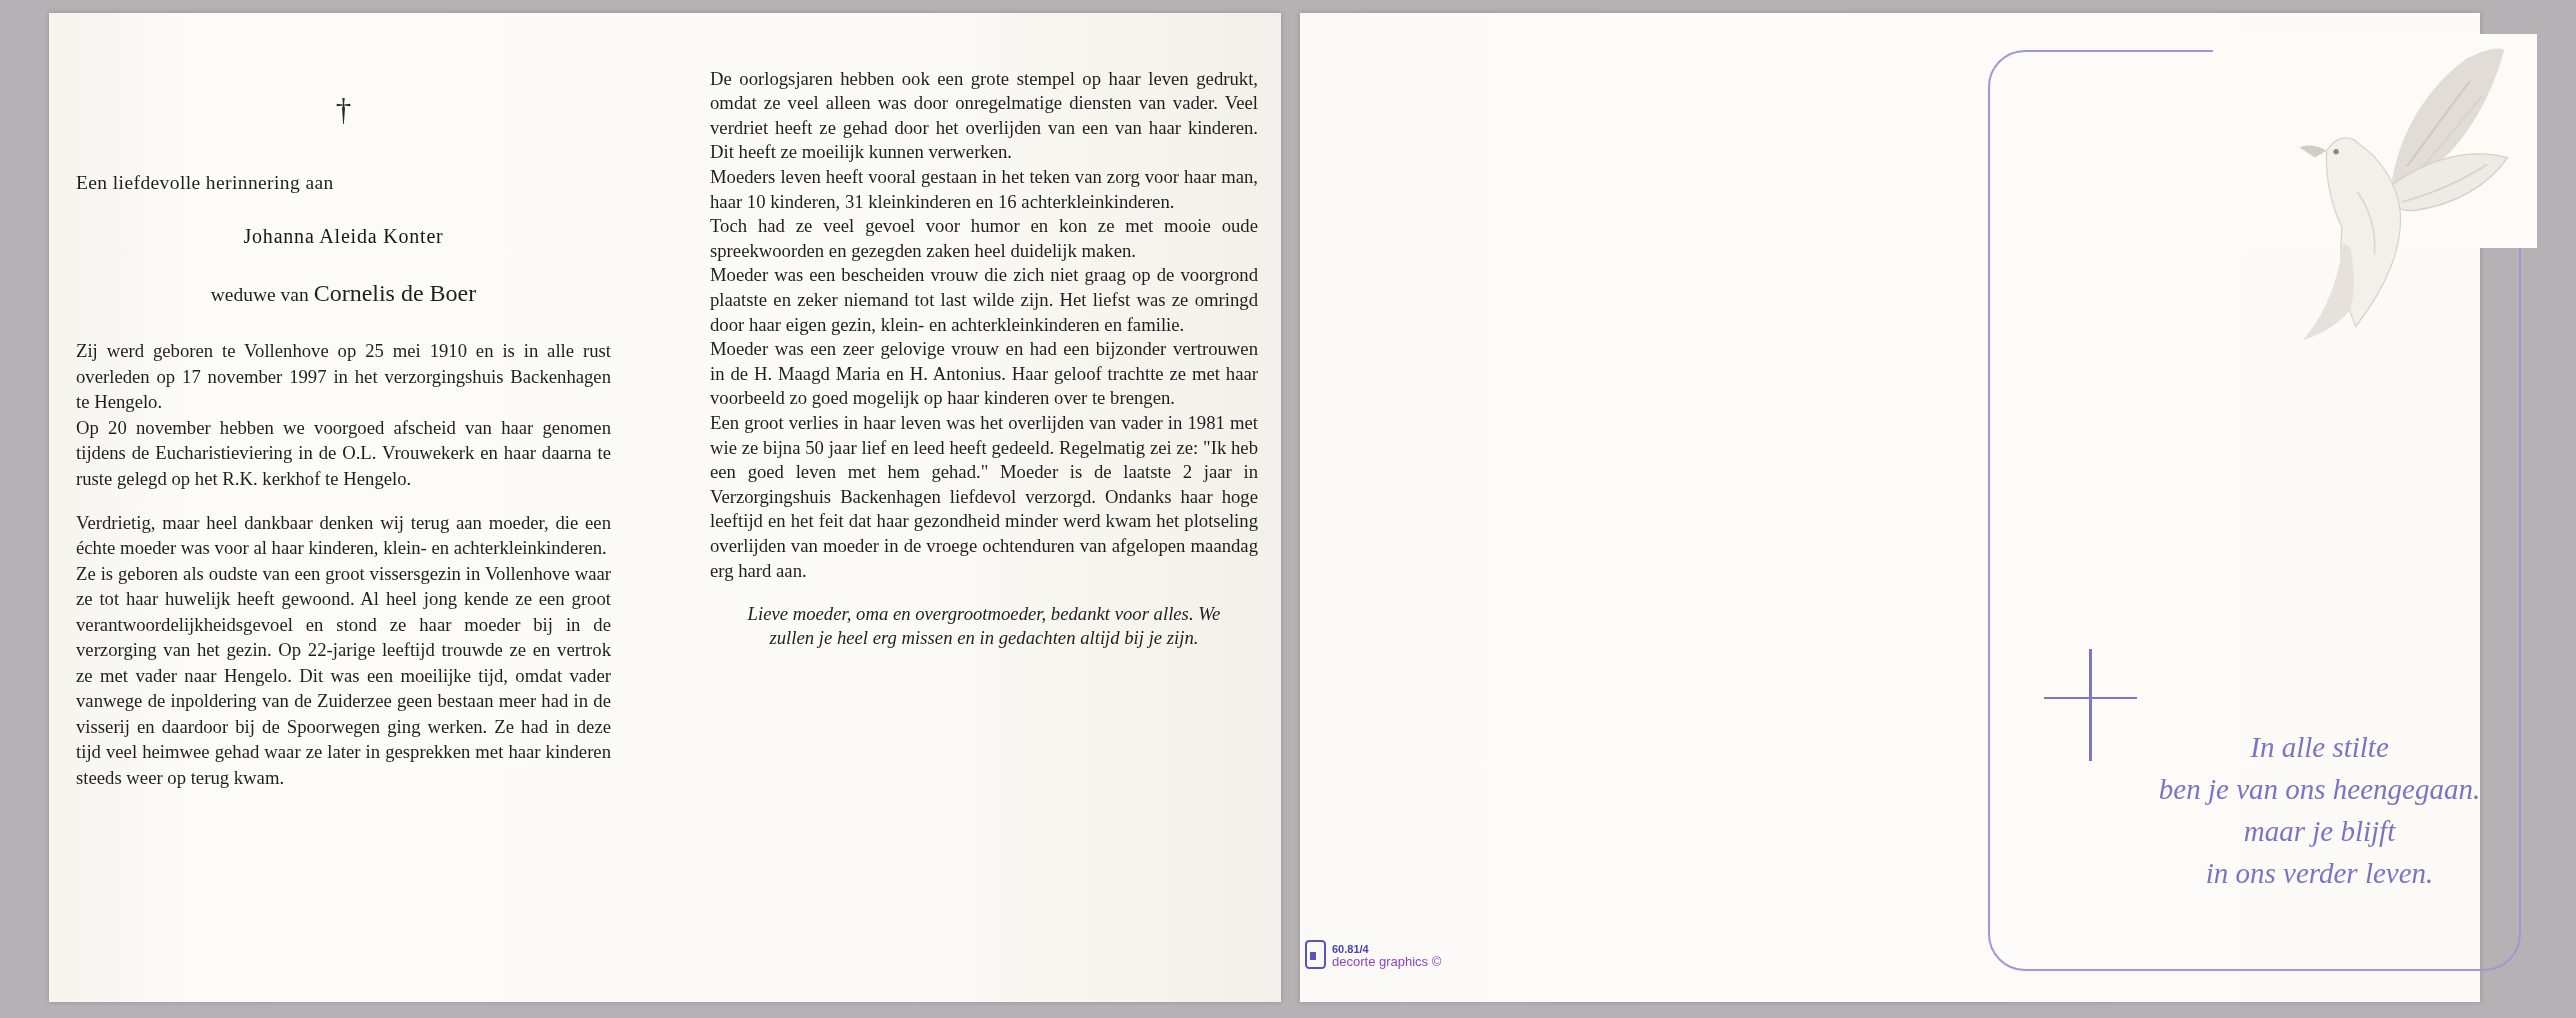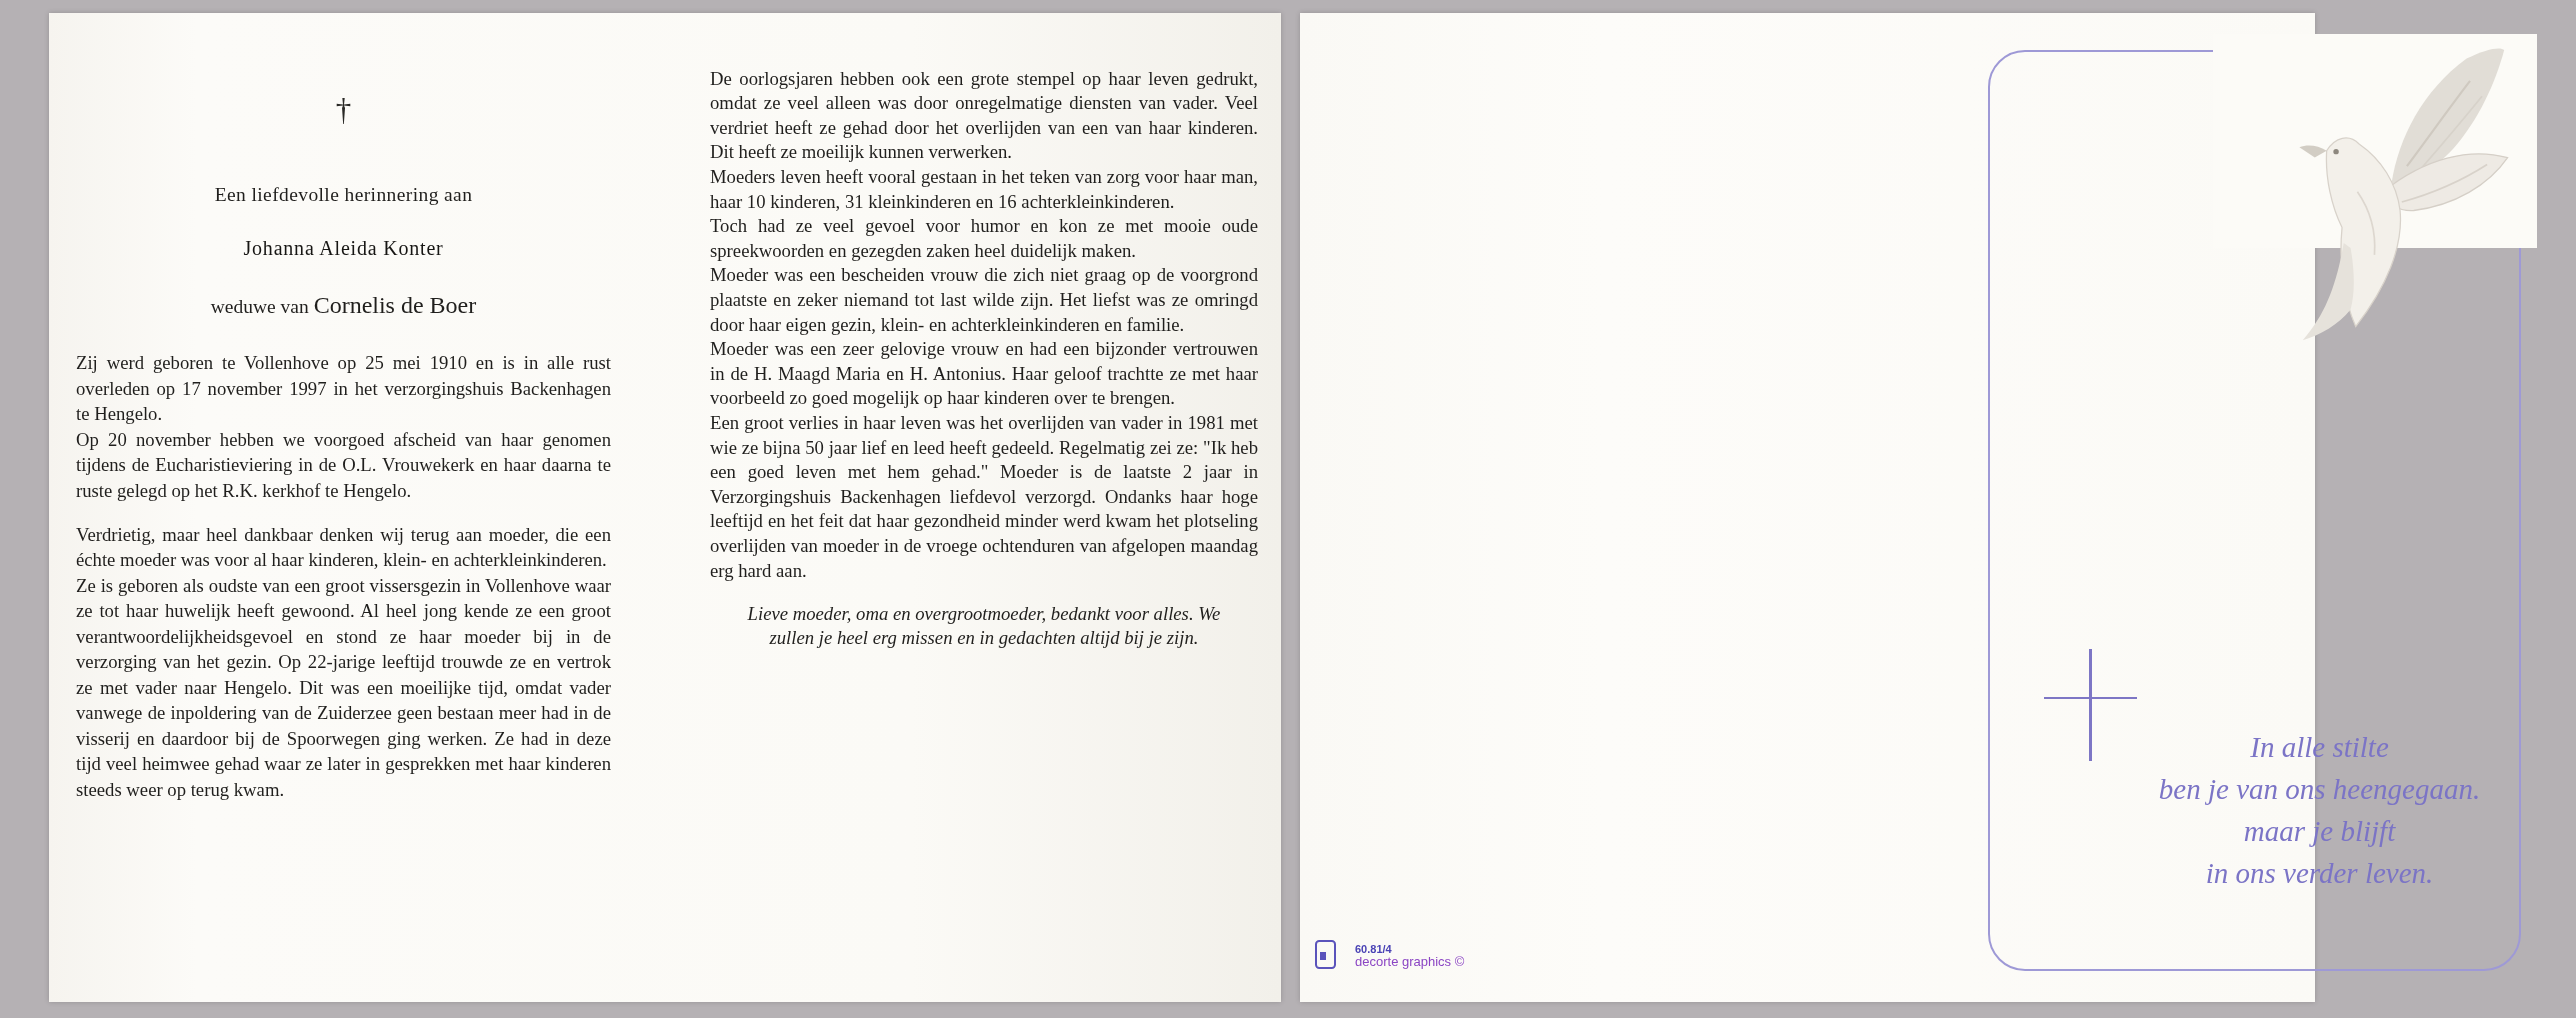--- a/index.html
+++ b/index.html
@@ -10,28 +10,28 @@
     overflow:hidden;
     font-family:"Liberation Serif", serif;
   }
   .card{
     position:absolute;
     top:12.7px;height:989px;
     background:linear-gradient(90deg,#f6f4ef 0%,#fcfbf8 12%,#fbfaf6 70%,#f2f0ea 100%);
     box-shadow:0 0 5.1px rgba(0,0,0,0.18);
   }
   #left-card{left:49px;width:1232px;}
-  #right-card{left:1300px;width:1015px;background:linear-gradient(90deg,#faf9f5 0%,#fdfcf9 30%,#fbfaf6 100%);}
+  #right-card{left:1300px;width:1180px;background:linear-gradient(90deg,#faf9f5 0%,#fdfcf9 30%,#fbfaf6 100%);}
 
   
   .col{position:absolute;color:#201f1d;font-size:18.7px;line-height:25.5px;}
   #col1{left:27px;top:78px;width:535px;}
   #col2{left:661px;top:54px;width:548px;line-height:24.6px;}
   .dagger{text-align:center;font-size:31px;line-height:37px;color:#2a2926;}
-  .intro{text-align:center;font-size:19.5px;margin-top:54px;letter-spacing:0.4px;}
+  .intro{font-size:19.5px;margin-top:42px;letter-spacing:0.4px;}
   .name-line{text-align:center;font-size:20px;margin-top:29px;letter-spacing:0.8px;color:#171614;}
   .widow-line{text-align:center;font-size:19.5px;margin-top:31px;}
   .widow-line .widow-name{font-size:24px;margin-top:32px;}
   .p{margin:0;text-align:justify;}
   .p.first{margin-top:31px;}
   .p.gap{margin-top:18.7px;}
   .closing{margin-top:18.7px;text-align:center;font-style:italic;padding:0 15.3px;}
   .closing-final{margin-top:20.4px;text-align:center;font-style:italic;}
 
   
@@ -46,22 +46,22 @@
   .dove{position:absolute;left:955px;top:25.5px;width:256px;height:316px;}
   .memorial-cross{position:absolute;}
   .mc-v{position:absolute;left:789px;top:636px;width:2.5px;height:112px;background:#7d76c5;}
   .mc-h{position:absolute;left:744px;top:684px;width:93px;height:2.5px;background:#7d76c5;}
   .verse{
     position:absolute;left:748px;top:713px;width:543px;
     text-align:center;font-style:italic;
     font-size:29px;line-height:42px;color:#7b74c6;
   }
   .printer-mark{
-    position:absolute;left:15px;top:927px;
-    display:flex;align-items:flex-end;gap:19px;
+    position:absolute;left:5px;top:927px;
+    display:flex;align-items:flex-end;gap:6px;
     font-family:"Liberation Sans", sans-serif;
   }
   .pm-icon{display:inline-block;width:17px;height:25.5px;border:2.5px solid #5a53bb;border-radius:4.2px;position:relative;}
   .pm-icon-inner{position:absolute;left:2.5px;top:10.2px;width:6.8px;height:8.5px;background:#5a53bb;}
   .pm-text{display:flex;flex-direction:column;line-height:1.1;}
   .pm-code{font-size:11px;font-weight:bold;color:#4a43b5;}
   .pm-name{font-size:13px;color:#8b45c4;}
 </style>
 </head>
 <body>

